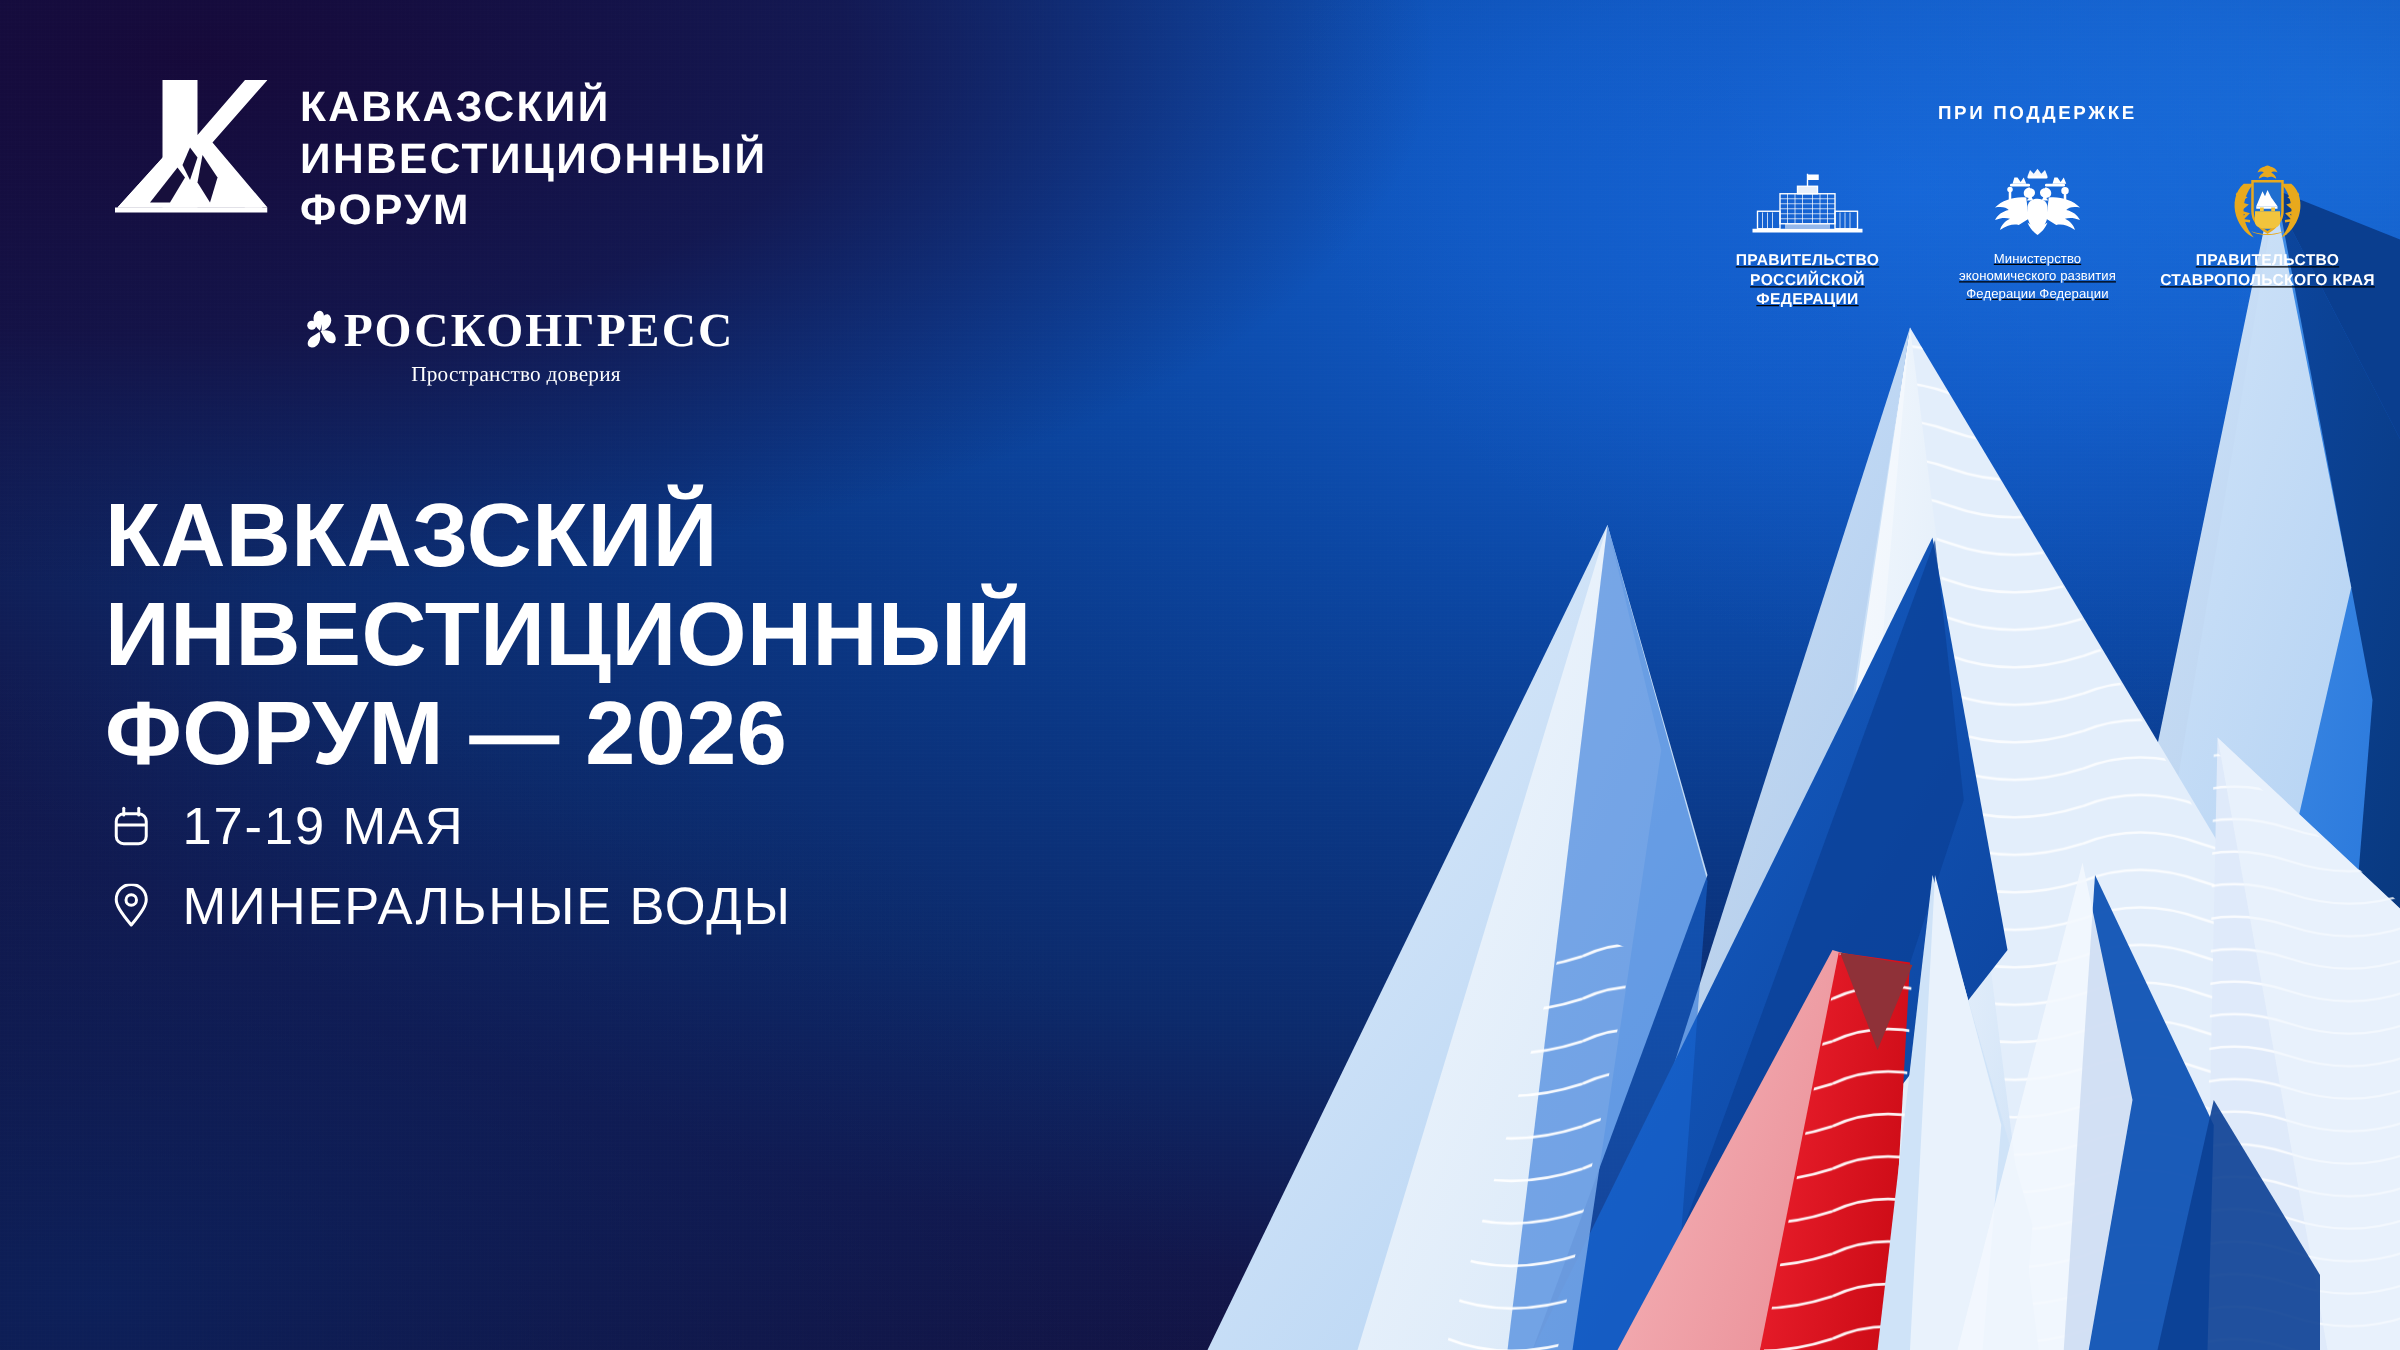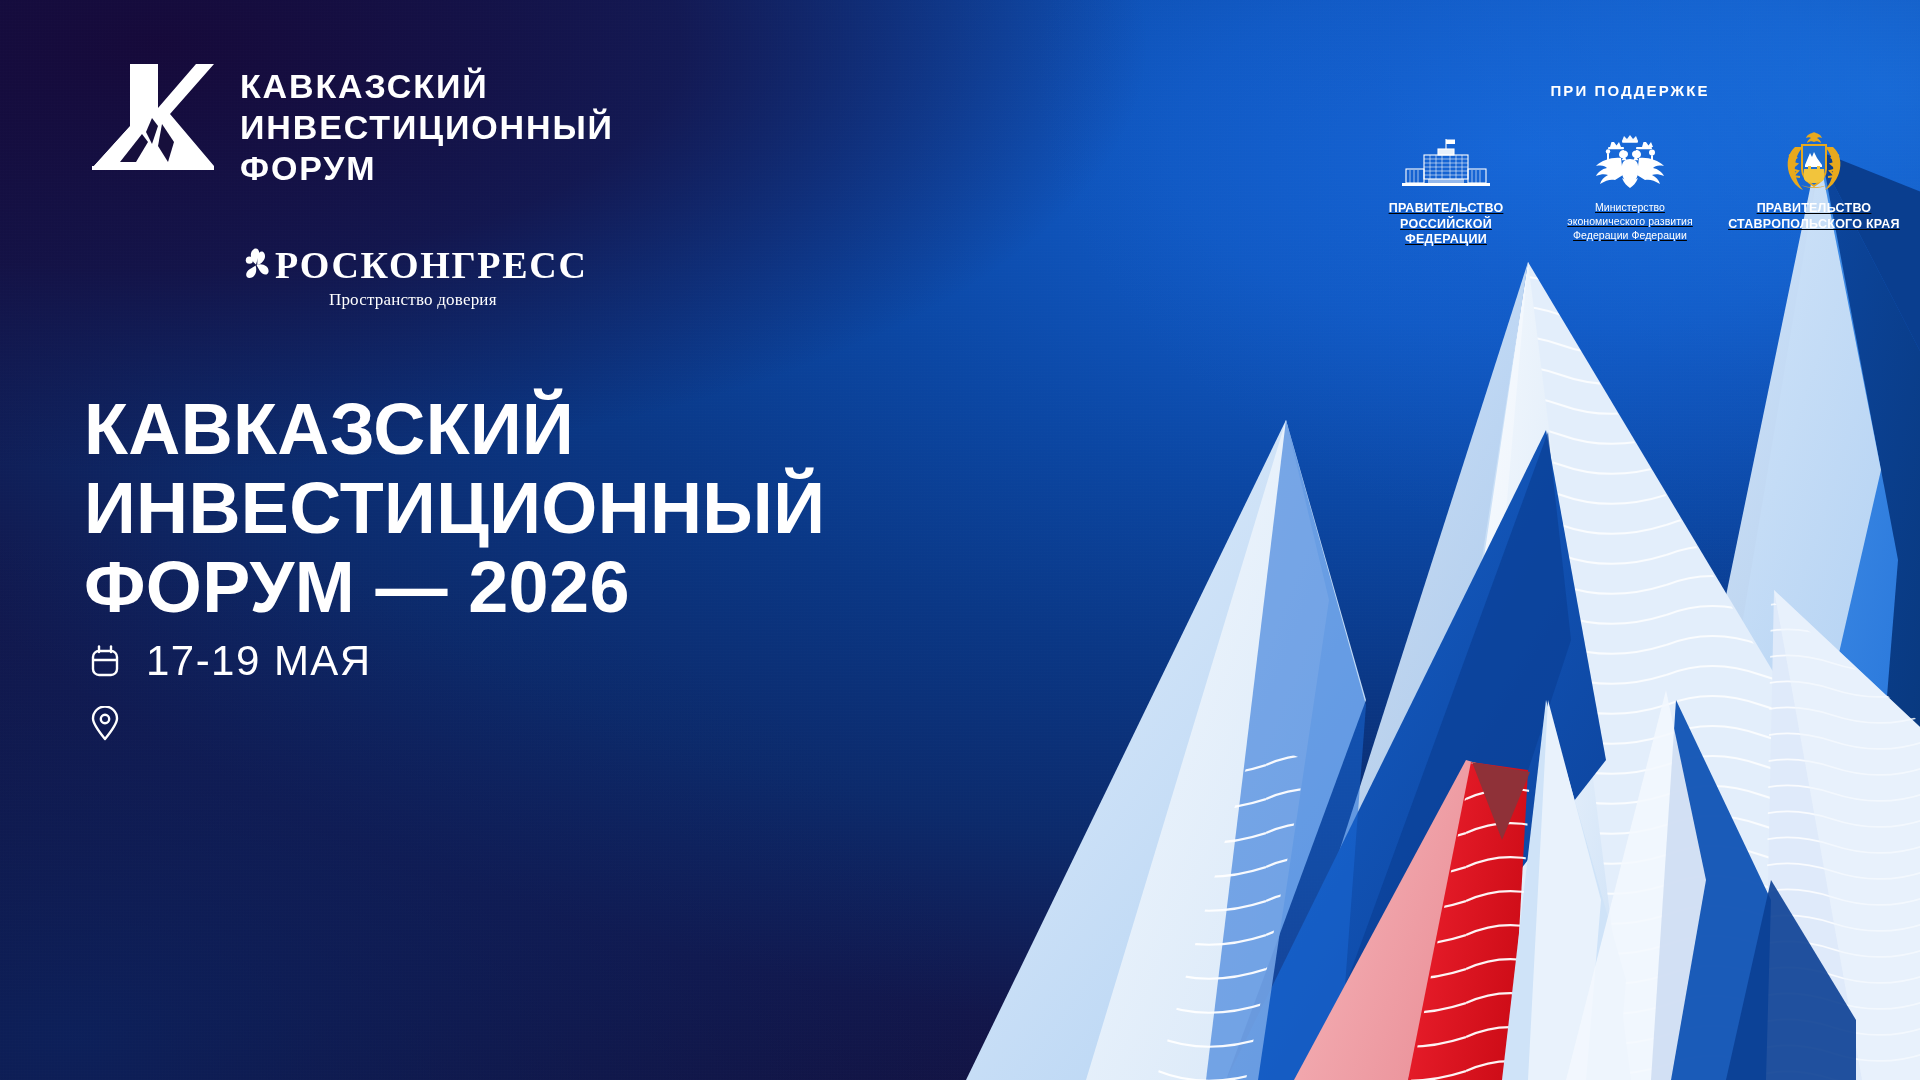--- a/index.html
+++ b/index.html
@@ -495,17 +495,18 @@
 
     <div class="meta-row">
       <span class="meta-ico">
         <svg width="28" height="36" viewBox="0 0 28 36">
           <g fill="none" stroke="#ffffff" stroke-width="2.4" stroke-linejoin="round">
             <path d="M14 33 C 5 22, 2 17, 2 12.5 A 12 12 0 0 1 26 12.5 C 26 17, 23 22, 14 33 Z"></path>
             <circle cx="14" cy="13" r="4.2"></circle>
           </g>
         </svg>
       </span>
+      <span class="meta-text">Минеральные Воды</span>
     </div>
 
   </div>
 
 </div>
 
 </body></html>

